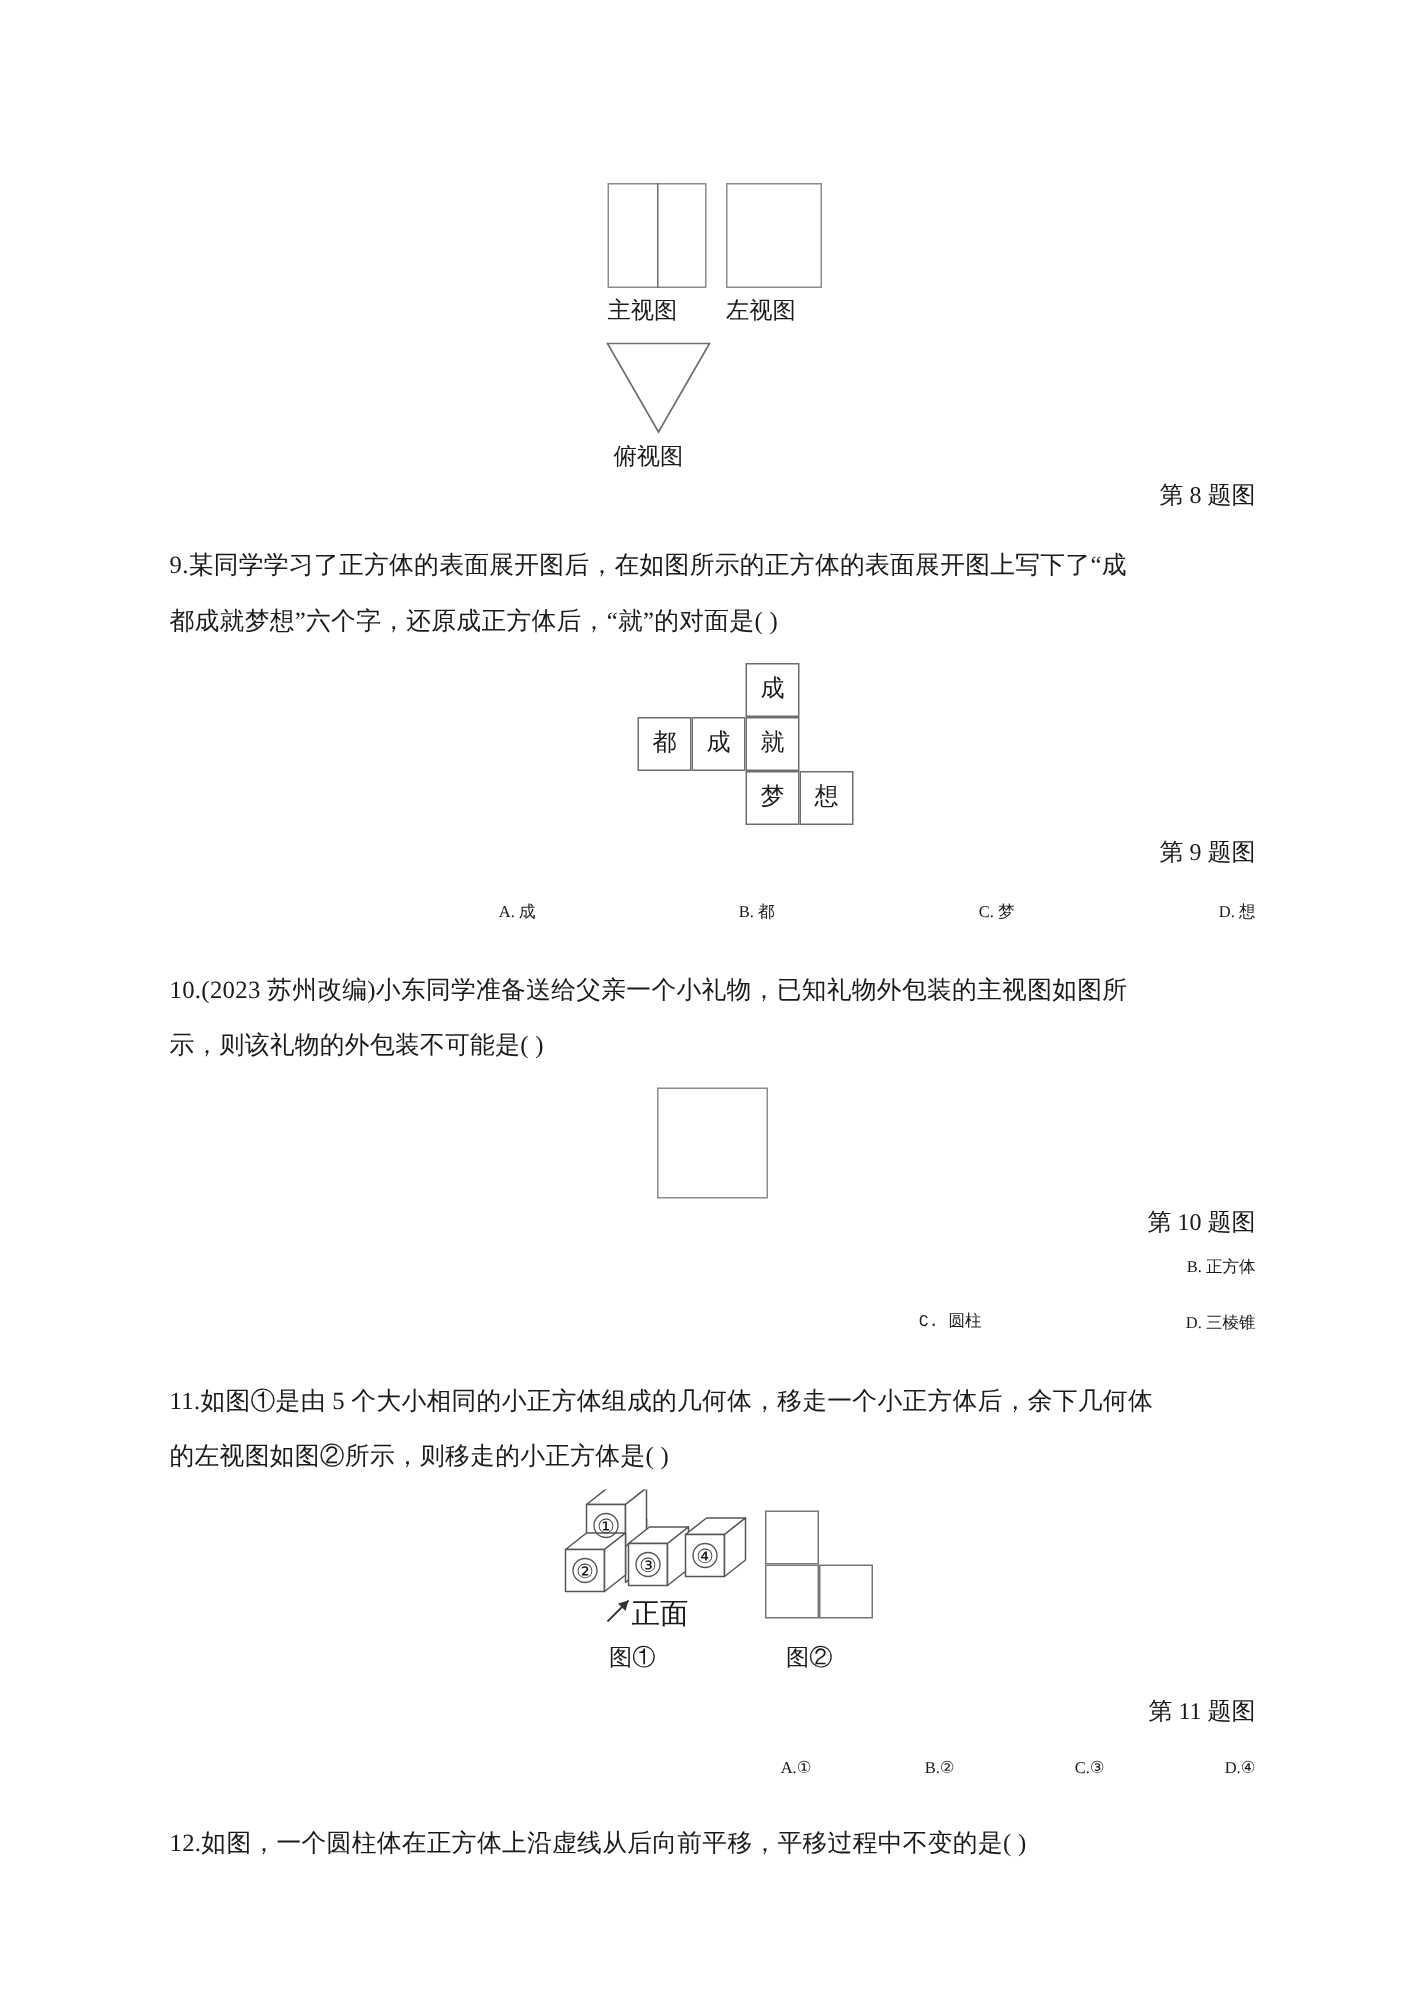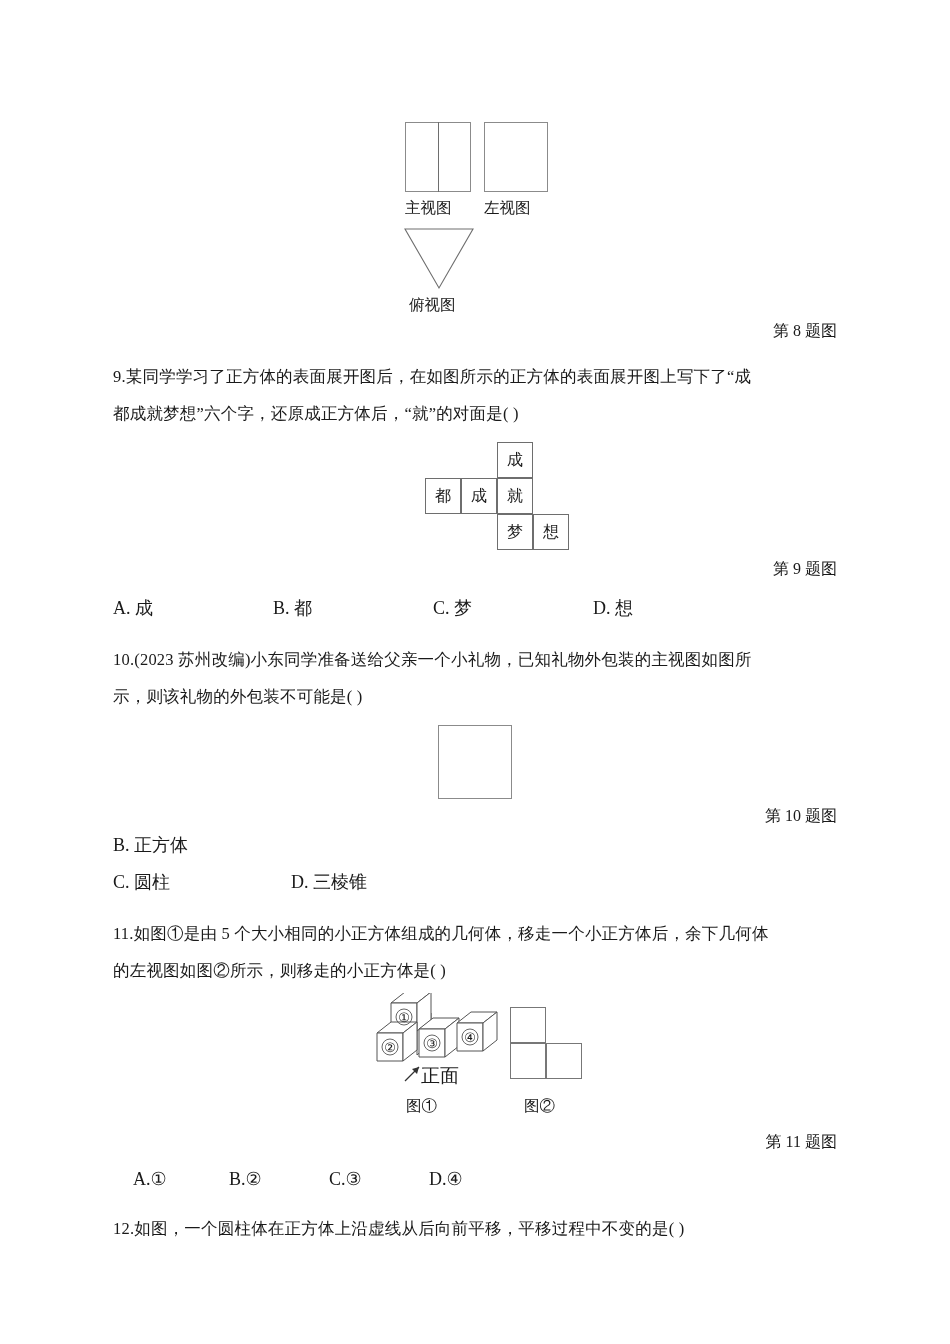--- a/index.html
+++ b/index.html
@@ -41,24 +41,25 @@
   .qtext .bold { font-weight: normal; }
 
   .fig-caption {
     text-align: right;
     font-size: 16px;
     line-height: 22px;
     margin: 0;
   }
 
   .opt-row {
-    font-size: 18px;
+    font-size: 11px;
     line-height: 37px;
     margin: 0;
     display: flex;
+    justify-content: flex-end;
   }
   .opt-row .opt { display: inline-block; }
 
   
   .figure { position: relative; width: 724px; }
 
   
   .views-row {
     position: relative;
     height: 112px;
@@ -214,21 +215,21 @@
         <p class="fig-caption" style="position:absolute; left:0; top:86px; width:724px;">第 10 题图</p>
       </div>
 
       <div class="opt-row">
         <span class="opt">
           <span>B.</span>
           <span>正方体</span>
         </span>
       </div>
       <div class="opt-row">
-        <span class="opt" style="width:178px;">
+        <span class="opt" style="width:178px;font-family:Liberation Mono, monospace;">
           <span>C.</span>
           <span>圆柱</span>
         </span>
         <span class="opt">
           <span>D.</span>
           <span>三棱锥</span>
         </span>
       </div>
     </div>
 

